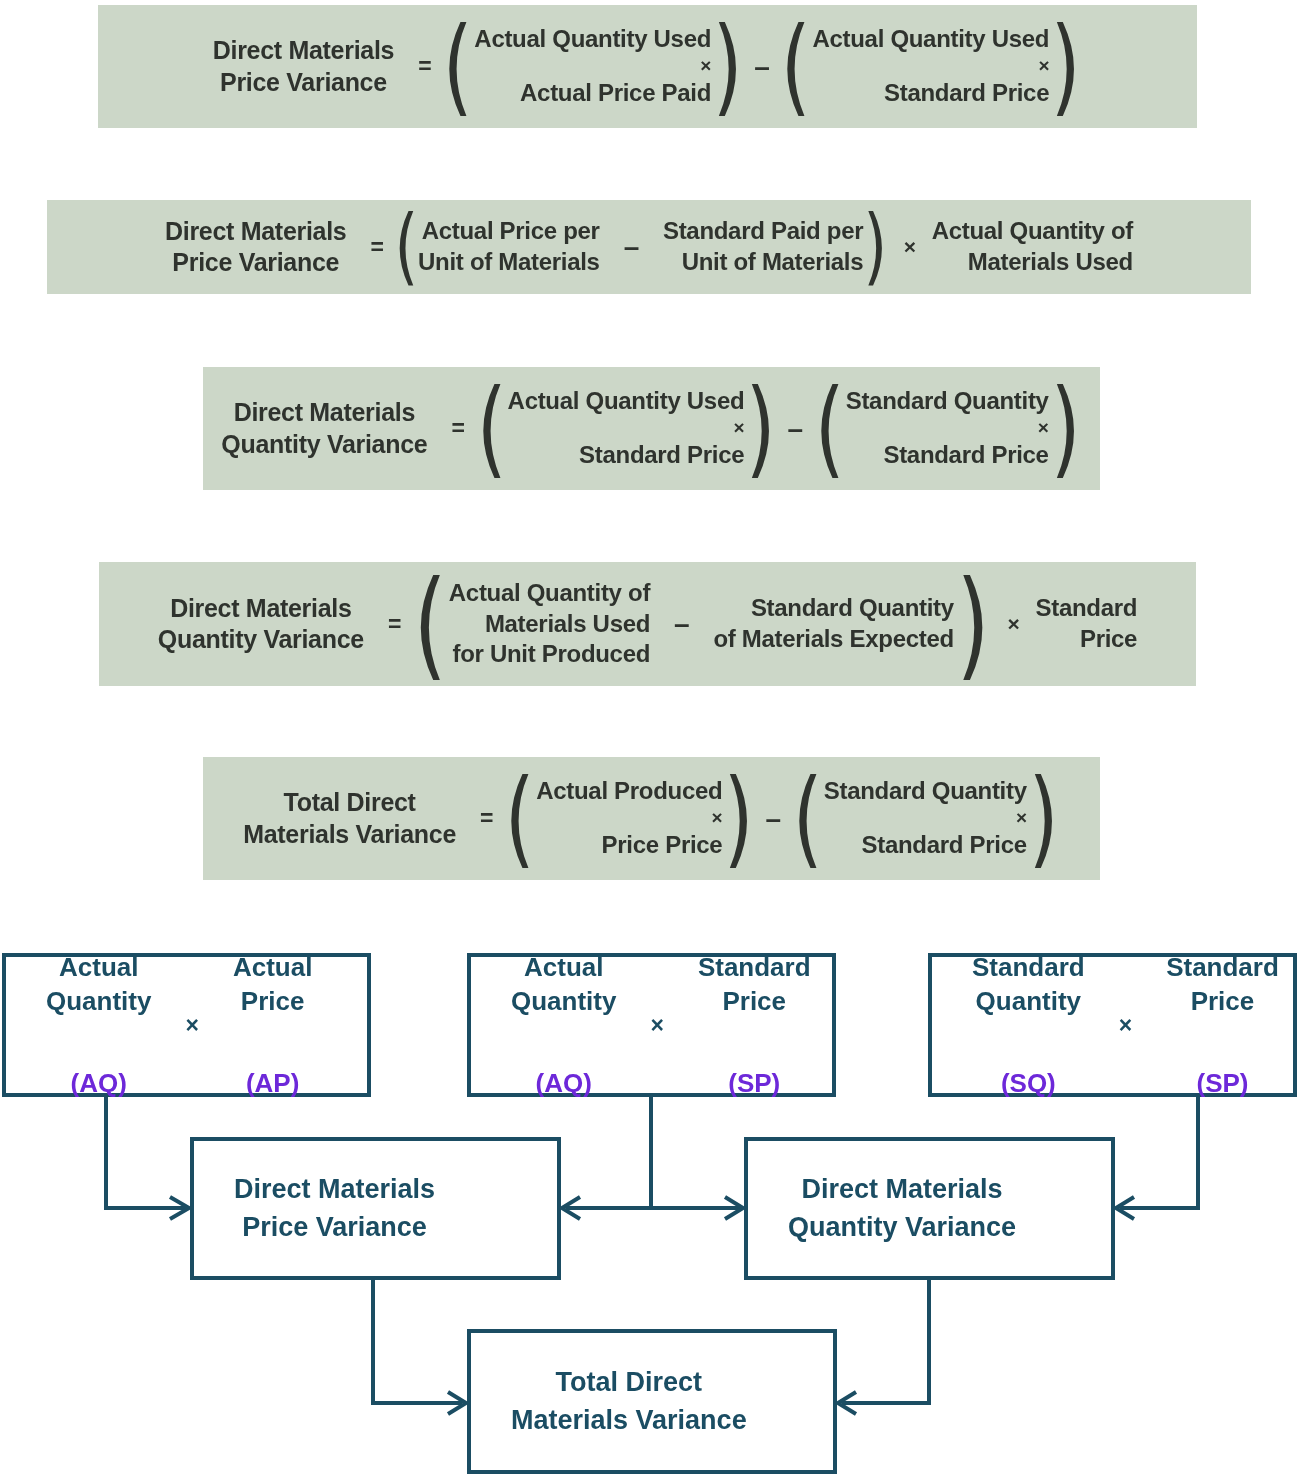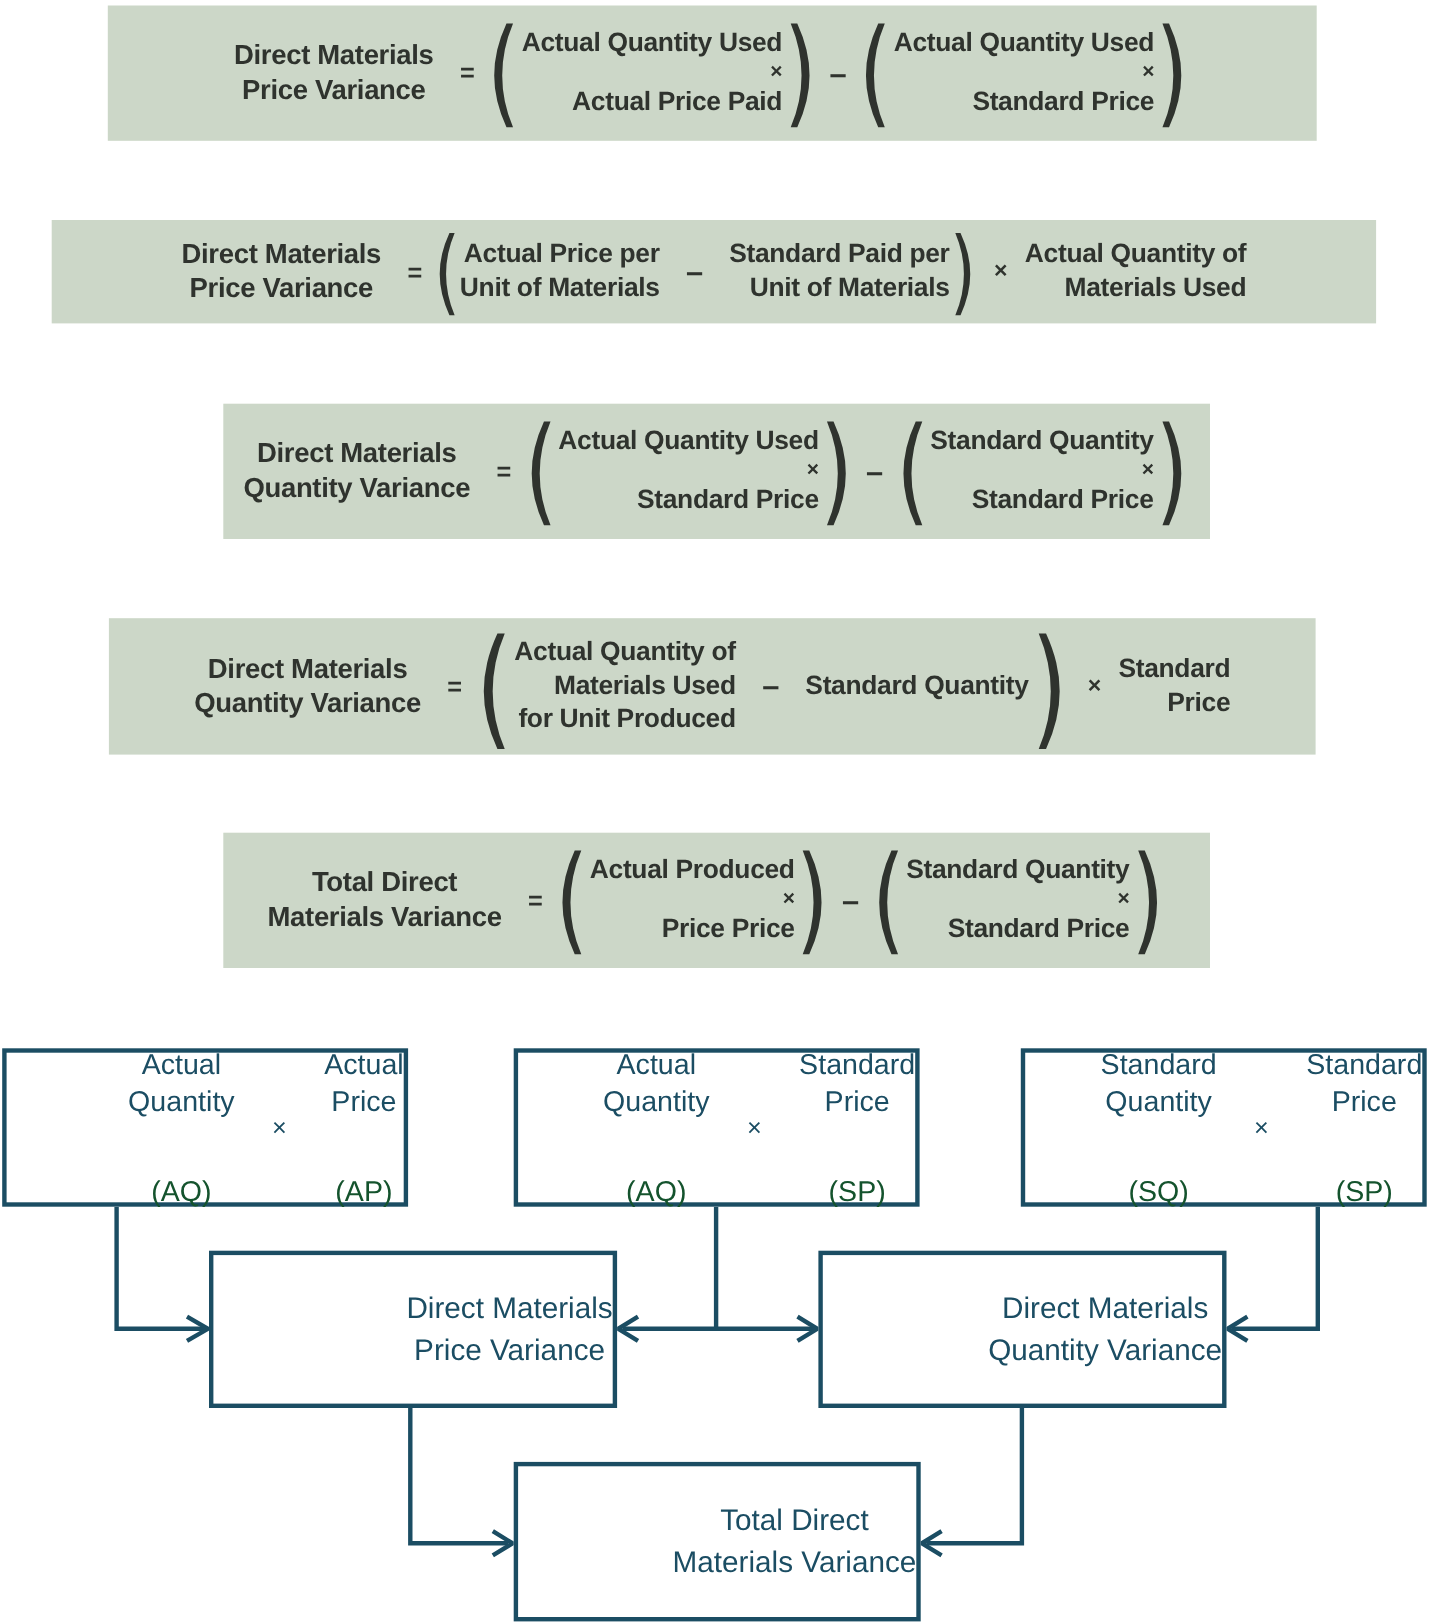--- a/index.html
+++ b/index.html
@@ -23,32 +23,32 @@
          transform:scaleX(0.72);transform-origin:center;margin:0 -4px;}
   .p3{font-size:106px;}
   .p2{font-size:84px;}
   .p4{font-size:118px;}
   .opbig{font-size:28px;margin:0 10px;}
   .opx{font-size:21px;margin:0 16px;}
   .gap24{margin:0 24px;}
 
   
   .fbox{position:absolute;box-sizing:border-box;border:4px solid #1b4d63;background:#ffffff;
-        display:flex;align-items:center;justify-content:flex-end;color:#1b4d63;font-weight:400;padding-left:40px;}
+        display:flex;align-items:center;justify-content:flex-start;color:#1b4d63;font-weight:700;padding-left:40px;}
   .bA{left:2px;top:953px;width:369px;height:144px;}
   .bB{left:467px;top:953px;width:369px;height:144px;}
   .bC{left:928px;top:953px;width:369px;height:144px;}
   .bD{left:190px;top:1137px;width:371px;height:143px;}
   .bE{left:744px;top:1137px;width:371px;height:143px;}
   .bF{left:467px;top:1329px;width:370px;height:145px;}
 
   .factors{display:flex;align-items:center;gap:34px;text-align:center;
            font-size:26px;line-height:1.32;}
   .factor div{white-space:nowrap;}
-  .abbr{color:#14532d;margin-top:48px;}
+  .abbr{color:#6d28d9;margin-top:48px;}
   .xop{font-size:23px;}
   .vname{font-size:27px;text-align:center;line-height:1.4;}
 
   
   .connectors{position:absolute;left:0;top:0;pointer-events:none;}
 </style>
 </head>
 <body>
 
 <div class="canvas">
@@ -131,20 +131,21 @@
     <span class="eq">=</span>
     <span class="paren p4">(</span>
     <div class="stack">
       <div>Actual Quantity of</div>
       <div>Materials Used</div>
       <div>for Unit Produced</div>
     </div>
     <span class="opbig gap24">–</span>
     <div class="stack">
       <div>Standard Quantity</div>
+      <div>of Materials Expected</div>
     </div>
     <span class="paren p4">)</span>
     <span class="opx">×</span>
     <div class="stack">
       <div>Standard</div>
       <div>Price</div>
     </div>
   </div>
 
   <div class="frow f5">

